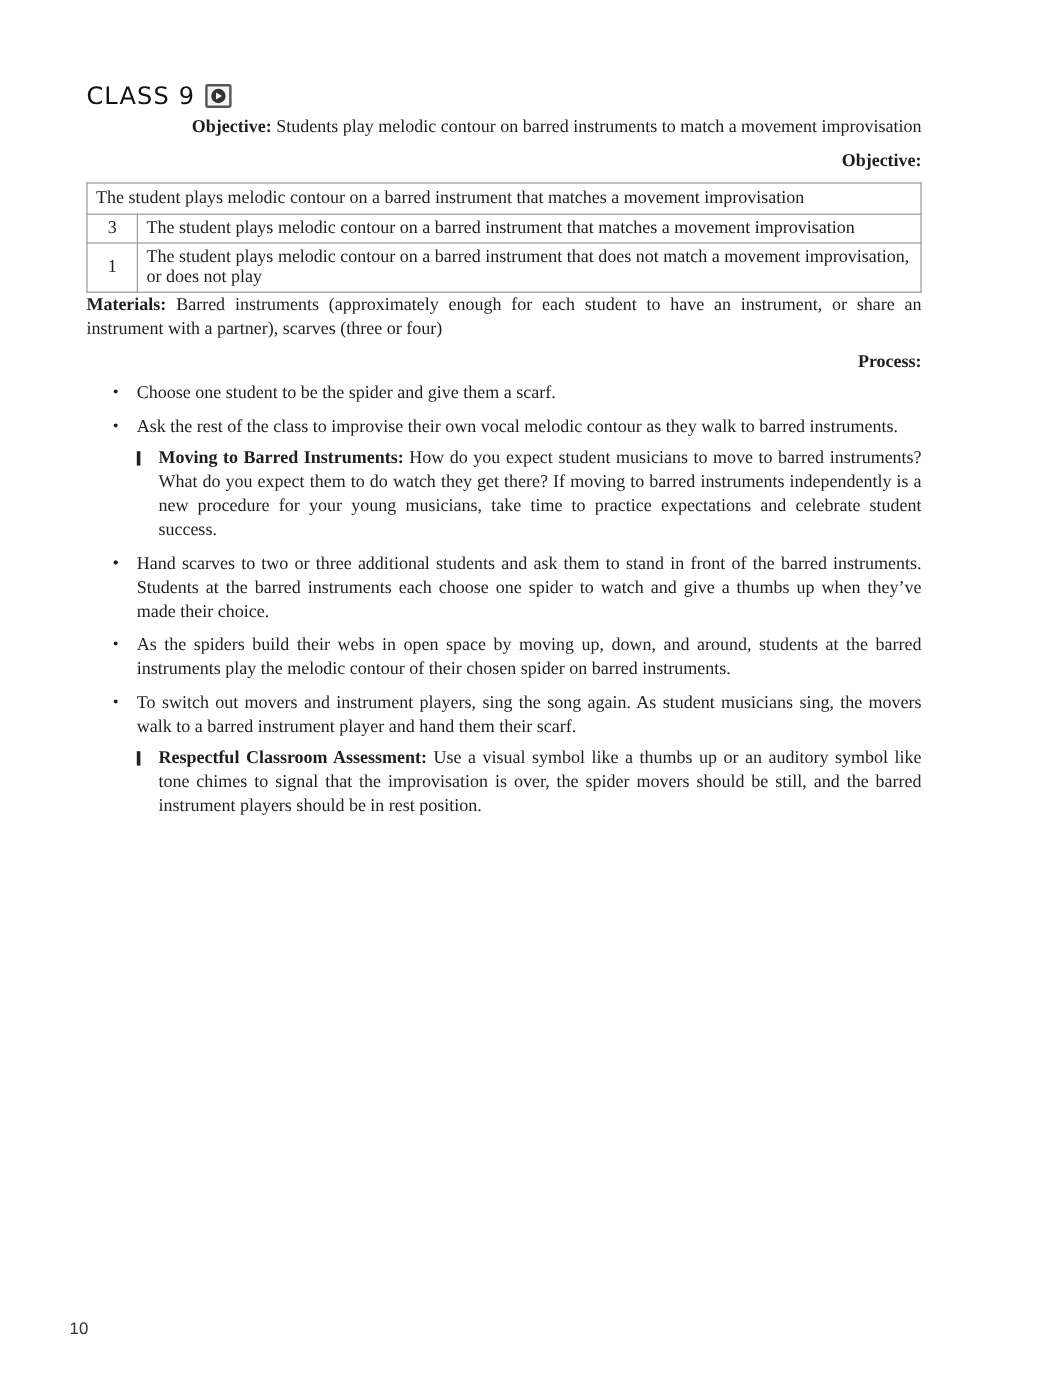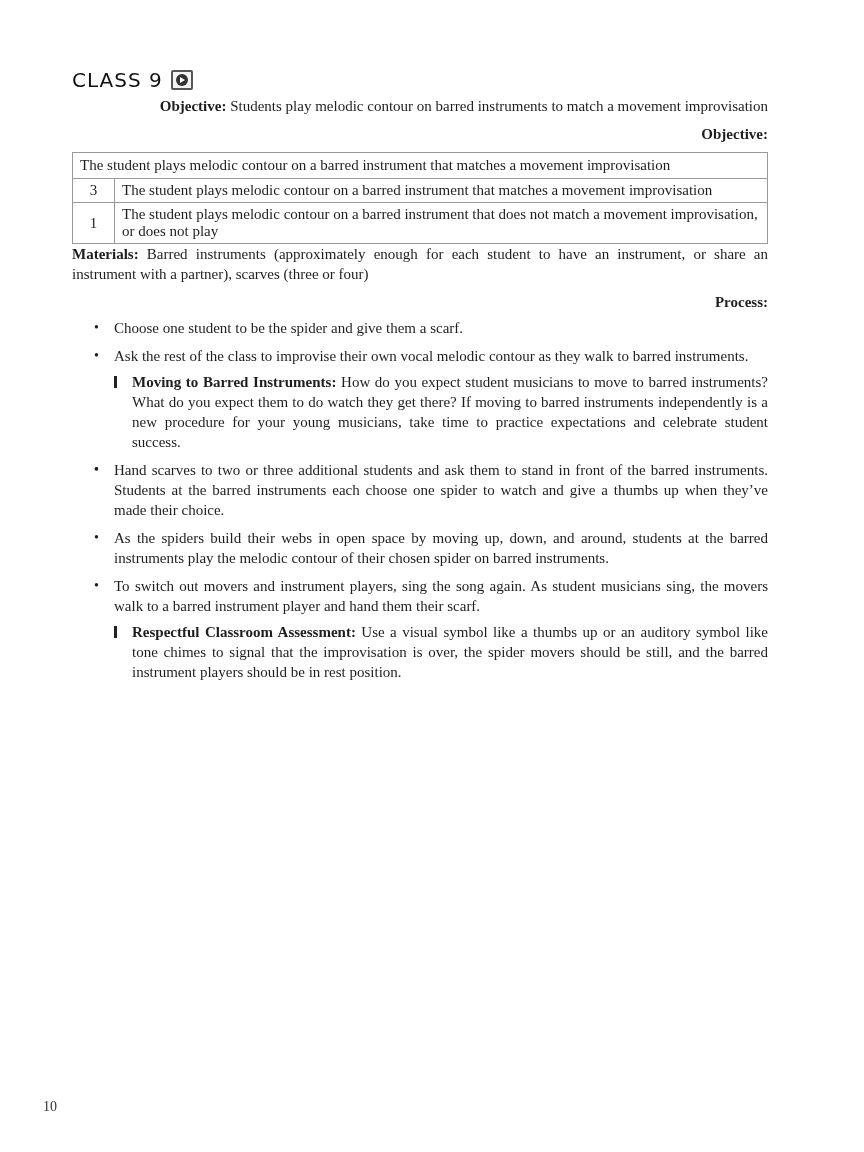--- a/index.html
+++ b/index.html
@@ -21,21 +21,21 @@
   table.rubric td { border:1px solid #9a9a9a; padding:3px 7px; line-height:17px; vertical-align:middle;font-family:Liberation Serif, serif; }
   table.rubric td.score { width:41px; text-align:center; padding:3px 0; }
   table.rubric tr.head td { padding:4px 7px; }
   .materials { text-align:justify; }
   .process-label { margin-top:8px; }
   ul.steps { list-style:none; margin:6px 0 0 0; padding:0; }
   ul.steps > li { position:relative; padding-left:42px; font-size:15px; line-height:20px; margin-bottom:8px; text-align:justify; }
   ul.steps > li .bullet { position:absolute; left:22px; top:0; font-size:14px; }
   .note { position:relative; padding-left:18px; margin-top:6px; text-align:justify; }
   .note .bar { position:absolute; left:0; top:4px; width:3px; height:12px; background:#222; }
-  .page-number { position:absolute; left:43px; top:1099px; font-family:Liberation Serif, serif; font-size:14px; color:#333; }
+  .page-number { position:absolute; left:58px; top:1099px; font-family:Liberation Sans, sans-serif; font-size:14px; color:#333; }
 </style>
 </head>
 <body>
 
 <div class="page">
   <div class="class-title">
     <span class="heading">CLASS 9</span>
     <span class="video-icon">
         <span class="circle"></span>
       </span>

